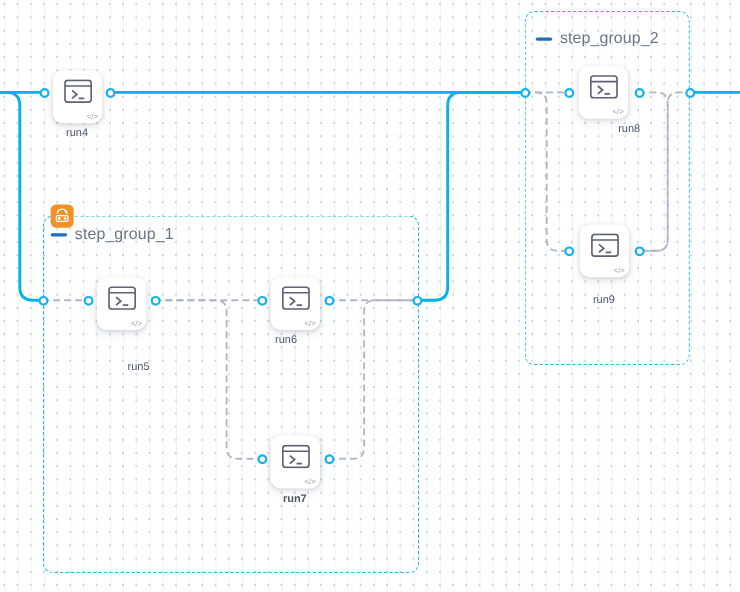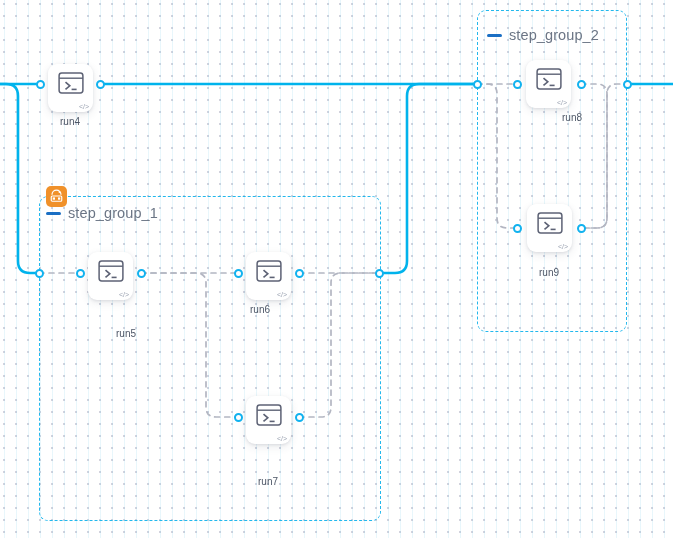--- a/index.html
+++ b/index.html
@@ -224,21 +224,21 @@
     <span class="node-icon">
       <svg width="26" height="22" viewBox="0 0 26 22">
         <rect x="1.1" y="1.1" width="23.8" height="19.8" rx="2.6" fill="none" stroke="#5d6275" stroke-width="1.5"></rect>
         <line x1="1.1" y1="6.2" x2="24.9" y2="6.2" stroke="#5d6275" stroke-width="1.4"></line>
         <polyline points="7.5,10.2 11.8,13.8 7.5,17.4" fill="none" stroke="#5d6275" stroke-width="1.6"></polyline>
         <line x1="13.6" y1="17.4" x2="18.6" y2="17.4" stroke="#5d6275" stroke-width="1.6"></line>
       </svg>
     </span>
     <span class="node-code">&lt;/&gt;</span>
   </div>
-  <div class="node-label" style="left:268px; top:476px;">run7</div>
+  <div class="node-label" style="left:268px; top:448px;font-weight:bold;">run7</div>
 
   <div class="node" style="left:526px; top:60px;">
     <span class="node-icon">
       <svg width="26" height="22" viewBox="0 0 26 22">
         <rect x="1.1" y="1.1" width="23.8" height="19.8" rx="2.6" fill="none" stroke="#5d6275" stroke-width="1.5"></rect>
         <line x1="1.1" y1="6.2" x2="24.9" y2="6.2" stroke="#5d6275" stroke-width="1.4"></line>
         <polyline points="7.5,10.2 11.8,13.8 7.5,17.4" fill="none" stroke="#5d6275" stroke-width="1.6"></polyline>
         <line x1="13.6" y1="17.4" x2="18.6" y2="17.4" stroke="#5d6275" stroke-width="1.6"></line>
       </svg>
     </span>

